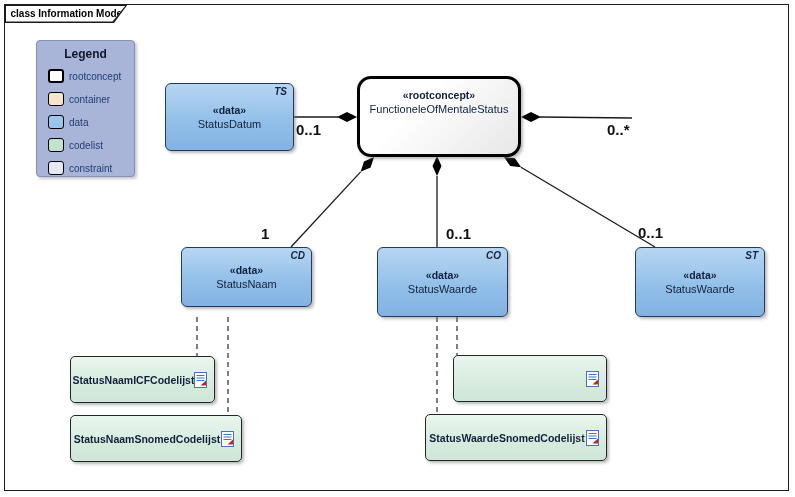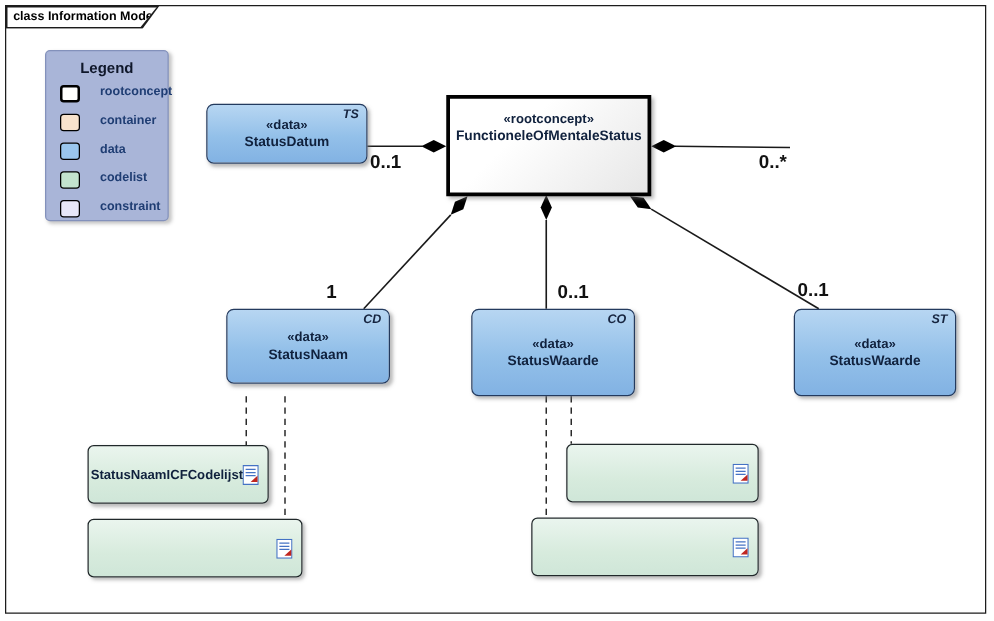--- a/index.html
+++ b/index.html
@@ -10,34 +10,34 @@
   .tab-border{position:absolute;left:4px;top:4px;width:124px;height:19px;background:#1c1c1c;
     clip-path:polygon(0 0,100% 0,calc(100% - 14px) 100%,0 100%);}
   .tab-fill{position:absolute;left:5.5px;top:5.5px;width:120px;height:16px;background:#ffffff;
     clip-path:polygon(0 0,100% 0,calc(100% - 13px) 100%,0 100%);
     font-size:10px;font-weight:bold;color:#000;padding:2px 0 0 5px;box-sizing:border-box;white-space:nowrap;}
 
   
   .legend{position:absolute;left:36px;top:40px;width:99px;height:137px;background:#a9b5d8;
     border:1px solid #8априлalse;border:1px solid #8391bb;border-radius:4px;box-shadow:2px 2px 3px rgba(130,130,130,.45);box-sizing:border-box;}
   .legend-title{text-align:center;font-size:12px;font-weight:bold;color:#0f172a;margin-top:6px;}
-  .legend-item{display:flex;align-items:flex-start;gap:16px;margin:7px 0 0 11px;height:16px;font-weight:bold;}
+  .legend-item{display:flex;align-items:center;gap:5px;margin:7px 0 0 11px;height:16px;}
   .swatch{width:16px;height:14px;border-radius:3px;border:1px solid #000;box-sizing:border-box;flex:0 0 auto;}
   .swatch.thick{border-width:2.5px;}
   .legend-label{font-size:10px;color:#1f3d73;}
 
   
   .node{position:absolute;box-sizing:border-box;border-radius:6px;box-shadow:2px 2px 3px rgba(120,120,120,.5);
     display:flex;align-items:center;justify-content:center;text-align:center;}
   .node.blue{background:linear-gradient(180deg,#b7d6f2 0%,#93c0e9 55%,#82b2e3 100%);border:1px solid #233a5e;}
-  .node.root{background:linear-gradient(135deg,#ffffff 35%,#e7e7e7 100%);border:3px solid #000;border-radius:0;
+  .node.root{background:linear-gradient(135deg,#ffffff 35%,#e7e7e7 100%);border:3px solid #000;border-radius:14px;
     align-items:flex-start;padding-top:9px;}
   .tletter{position:absolute;top:2px;right:6px;font-size:10px;font-style:italic;font-weight:bold;color:#16243f;}
   .stereo{font-size:10.5px;font-weight:bold;color:#10213d;line-height:14px;}
-  .nname{font-size:11px;font-weight:bold;color:#10213d;line-height:15px;}
+  .nname{font-size:11px;font-weight:normal;color:#10213d;line-height:15px;}
   .node.ref .stereo,.node.ref .nname{color:#7b93ba;}
 
   
   .codelist{position:absolute;box-sizing:border-box;border-radius:5px;border:1px solid #20282a;
     background:linear-gradient(180deg,#eaf5ee 0%,#d7ebdd 60%,#cfe6d8 100%);
     box-shadow:2px 2px 3px rgba(120,120,120,.5);display:flex;align-items:center;justify-content:center;}
   .clname{font-size:10.5px;font-weight:bold;color:#10213d;padding-right:18px;}
   .doc-icon{position:absolute;right:7px;top:50%;margin-top:-8px;}
 
   
@@ -93,21 +93,21 @@
     <div class="legend-item">
       <span class="swatch" style="background: rgb(195, 227, 206);"></span>
       <span class="legend-label">codelist</span>
     </div>
     <div class="legend-item">
       <span class="swatch" style="background: rgb(231, 231, 248);"></span>
       <span class="legend-label">constraint</span>
     </div>
   </div>
 
-  <div class="node blue" style="left:165px;top:83px;width:129px;height:48px">
+  <div class="node blue" style="left:165px;top:83px;width:129px;height:68px">
     <span class="tletter">TS</span>
     <div>
       <div class="stereo">«data»</div>
       <div class="nname">StatusDatum</div>
     </div>
   </div>
 
   <div class="node root" style="left:357px;top:76px;width:164px;height:81px">
     <div>
       <div class="stereo">«rootconcept»</div>
@@ -145,40 +145,42 @@
     <svg class="doc-icon" width="13" height="16" viewBox="0 0 13 16">
       <rect x="0.5" y="0.5" width="12" height="15" fill="#ffffff" stroke="#4472c4"></rect>
       <line x1="2.5" y1="3.5" x2="10.5" y2="3.5" stroke="#4472c4"></line>
       <line x1="2.5" y1="6" x2="10.5" y2="6" stroke="#4472c4"></line>
       <line x1="2.5" y1="8.5" x2="10.5" y2="8.5" stroke="#4472c4"></line>
       <polygon points="6.5,13.5 12,13.5 12,8.5" fill="#c0261f"></polygon>
     </svg>
   </div>
 
   <div class="codelist" style="left:70px;top:415px;width:172px;height:47px">
+    <span class="clname">StatusNaamSnomedCodelijst</span>
     <svg class="doc-icon" width="13" height="16" viewBox="0 0 13 16">
       <rect x="0.5" y="0.5" width="12" height="15" fill="#ffffff" stroke="#4472c4"></rect>
       <line x1="2.5" y1="3.5" x2="10.5" y2="3.5" stroke="#4472c4"></line>
       <line x1="2.5" y1="6" x2="10.5" y2="6" stroke="#4472c4"></line>
       <line x1="2.5" y1="8.5" x2="10.5" y2="8.5" stroke="#4472c4"></line>
       <polygon points="6.5,13.5 12,13.5 12,8.5" fill="#c0261f"></polygon>
     </svg>
   </div>
 
   <div class="codelist" style="left:453px;top:355px;width:154px;height:47px">
     <svg class="doc-icon" width="13" height="16" viewBox="0 0 13 16">
       <rect x="0.5" y="0.5" width="12" height="15" fill="#ffffff" stroke="#4472c4"></rect>
       <line x1="2.5" y1="3.5" x2="10.5" y2="3.5" stroke="#4472c4"></line>
       <line x1="2.5" y1="6" x2="10.5" y2="6" stroke="#4472c4"></line>
       <line x1="2.5" y1="8.5" x2="10.5" y2="8.5" stroke="#4472c4"></line>
       <polygon points="6.5,13.5 12,13.5 12,8.5" fill="#c0261f"></polygon>
     </svg>
   </div>
 
   <div class="codelist" style="left:425px;top:414px;width:182px;height:47px">
+    <span class="clname">StatusWaardeSnomedCodelijst</span>
     <svg class="doc-icon" width="13" height="16" viewBox="0 0 13 16">
       <rect x="0.5" y="0.5" width="12" height="15" fill="#ffffff" stroke="#4472c4"></rect>
       <line x1="2.5" y1="3.5" x2="10.5" y2="3.5" stroke="#4472c4"></line>
       <line x1="2.5" y1="6" x2="10.5" y2="6" stroke="#4472c4"></line>
       <line x1="2.5" y1="8.5" x2="10.5" y2="8.5" stroke="#4472c4"></line>
       <polygon points="6.5,13.5 12,13.5 12,8.5" fill="#c0261f"></polygon>
     </svg>
   </div>
 
   <div class="mult" style="left:296px;top:121px">0..1</div>

